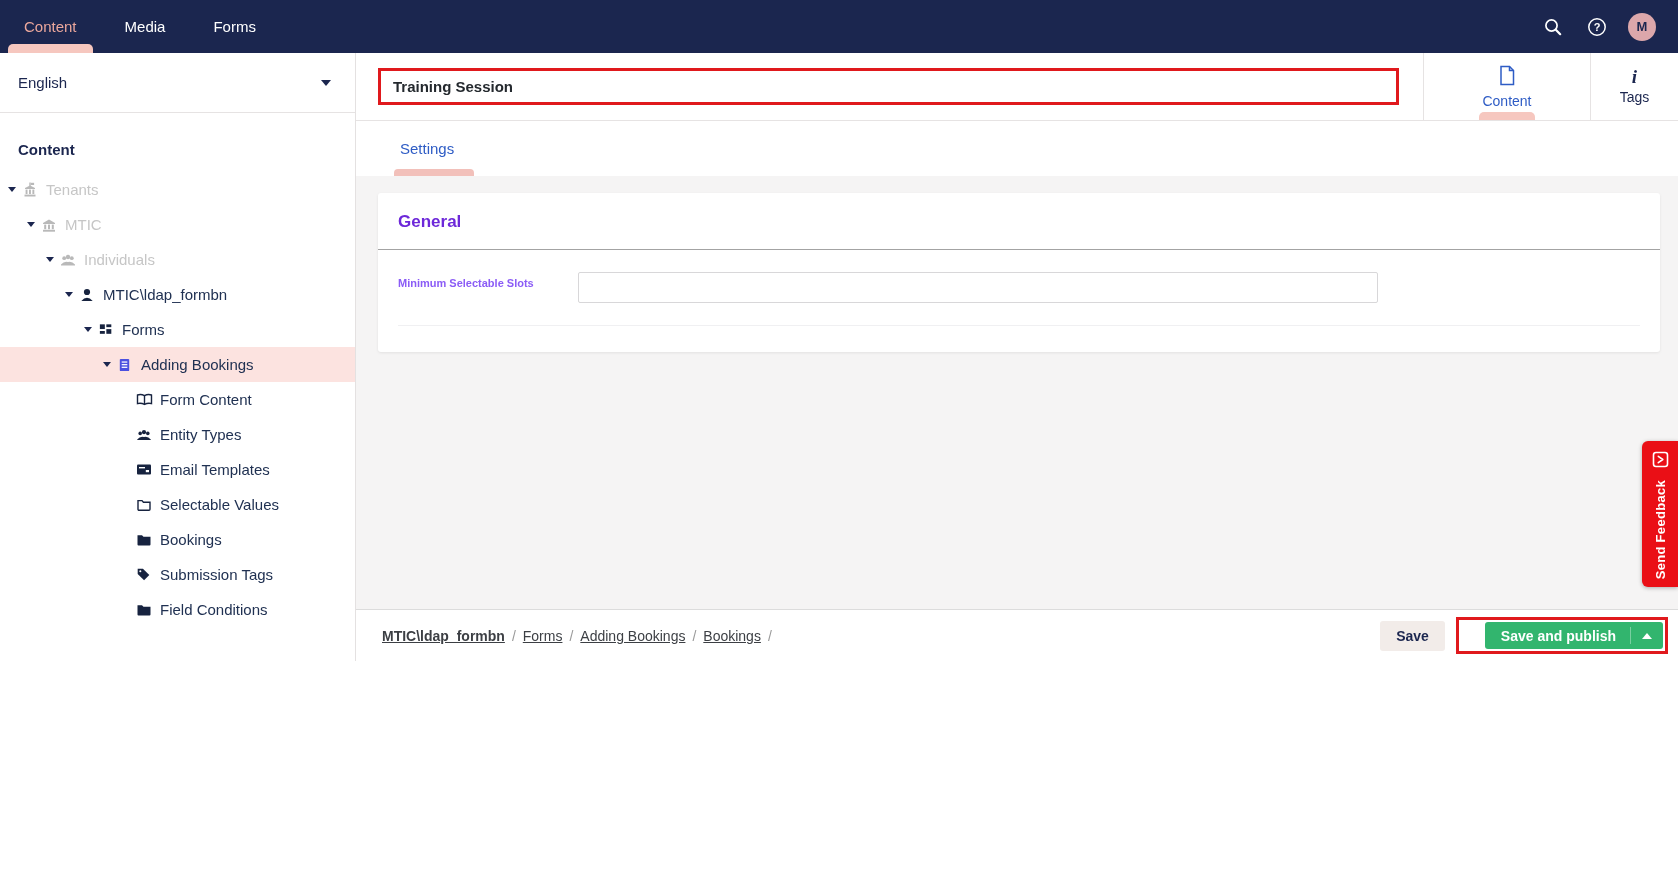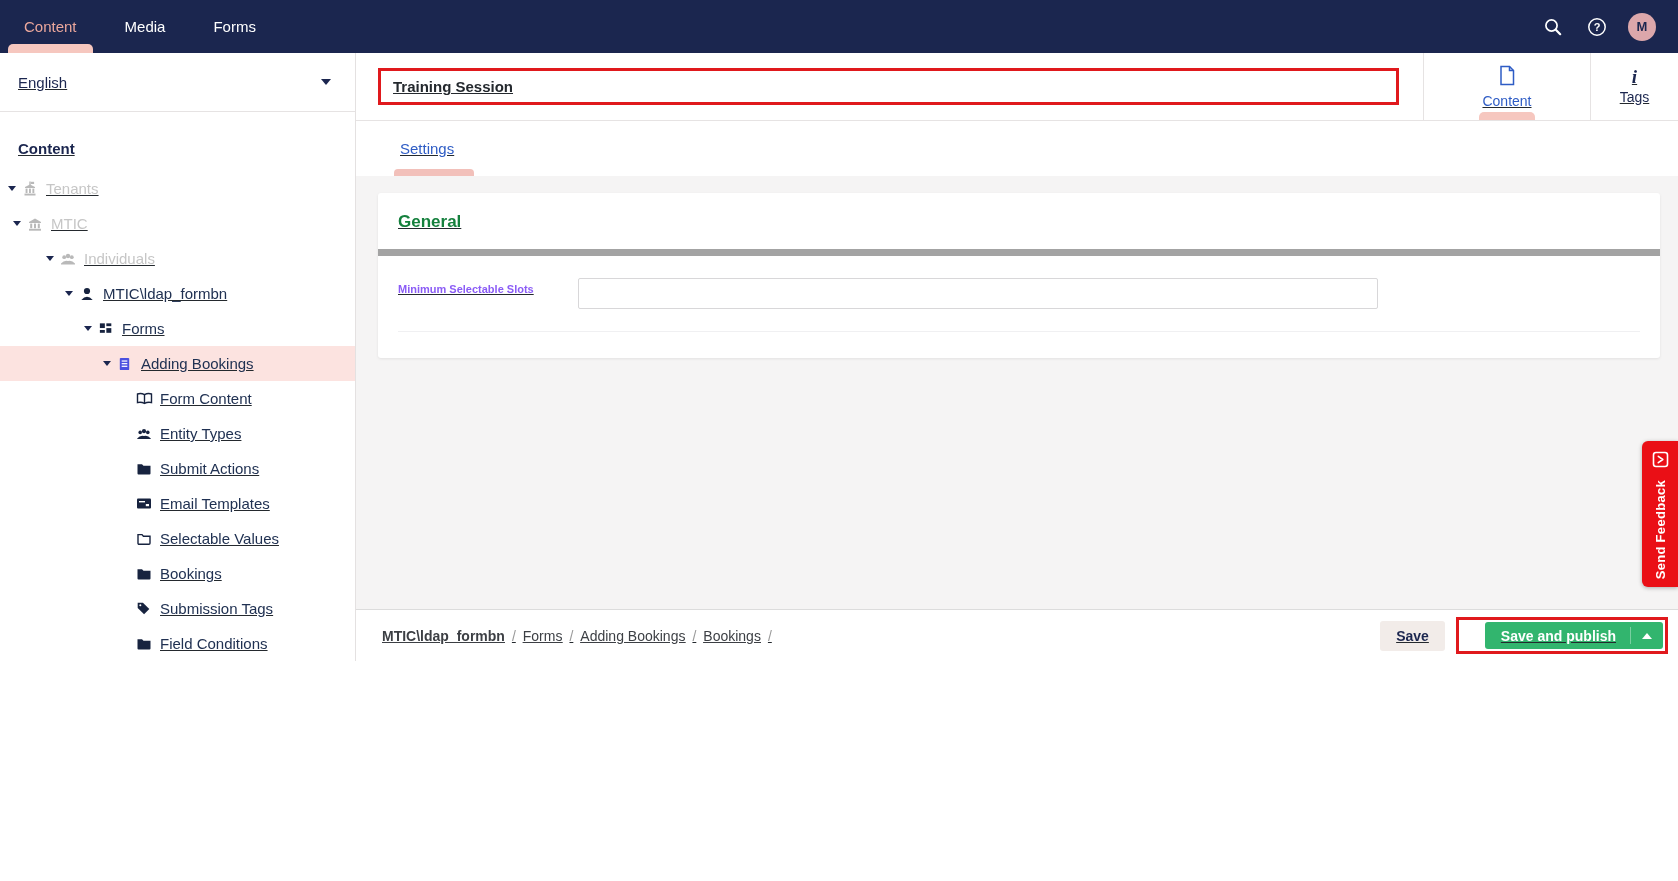--- a/index.html
+++ b/index.html
@@ -10,36 +10,36 @@
   .topnav { height:53px; background:#1b264f; display:flex; align-items:stretch; justify-content:space-between; }
   .topnav-left { display:flex; }
   .nav-tab { position:relative; padding:0 24px; display:flex; align-items:center; font-size:15px; color:#ffffff; cursor:pointer; }
   .nav-tab.active { color:#eba79c; }
   .nav-indicator { position:absolute; left:8px; right:8px; bottom:0; height:9px; background:#f6c7bf; border-radius:5px 5px 0 0; }
   .topnav-right { display:flex; align-items:center; gap:18px; padding-right:22px; }
   .top-icon { width:26px; height:26px; display:flex; align-items:center; justify-content:center; cursor:pointer; }
   .avatar { width:28px; height:28px; border-radius:50%; background:#dca7ab; color:#1b264f; font-size:13px; font-weight:bold; display:flex; align-items:center; justify-content:center; cursor:pointer; }
 
   
-  .main { display:flex; height:608px;text-decoration:underline; }
+  .main { display:flex; height:608px; }
   .sidebar { width:356px; background:#fff; border-right:1px solid #e4e1e1; display:flex; flex-direction:column; }
   .lang-row { height:60px; border-bottom:1px solid #e6e3e3; display:flex; align-items:center; justify-content:space-between; padding:0 24px 0 18px; cursor:pointer; }
   .lang-label { font-size:15px; color:#1b264f; }
   .caret-down { width:0; height:0; border-left:5px solid transparent; border-right:5px solid transparent; border-top:6px solid #1b264f; }
   .section-title { font-size:15px; font-weight:bold; color:#1b264f; padding:28px 0 14px 18px; }
   .tree { flex:1; }
   .trow { height:35px; display:flex; align-items:center; font-size:15px; color:#203152; cursor:pointer; }
   .trow.dim { color:#c6c6c6; }
   .trow.selected { background:#fce3e0; }
   .tcaret { width:14px; display:flex; justify-content:flex-start; flex-shrink:0; }
   .tcaret .caret-sm { width:0; height:0; border-left:4.5px solid transparent; border-right:4.5px solid transparent; border-top:5.5px solid #1b264f; }
   .ticon { width:24px; display:flex; align-items:center; flex-shrink:0; }
   .ticon svg { display:block; }
   .indigo { color:#4b50e0; }
-  .d0{padding-left:8px;} .d1{padding-left:13px;text-align:right;} .d2{padding-left:46px;} .d3{padding-left:65px;}
+  .d0{padding-left:8px;} .d1{padding-left:27px;text-align:right;} .d2{padding-left:46px;} .d3{padding-left:65px;}
   .d4{padding-left:84px;} .d5{padding-left:103px;} .d6{padding-left:136px;}
 
   .right-col { flex:1; display:flex; flex-direction:column; min-width:0; }
 
   
   .ed-header { height:68px; border-bottom:1px solid #e6e3e3; display:flex; align-items:stretch; background:#fff; }
   .title-wrap { flex:1; display:flex; align-items:center; padding:0 0 0 22px; }
   .title-annotation { flex:1; border:3px solid #e0191d; height:37px; display:flex; align-items:center; background:#fff; }
   .title-input { border:none; outline:none; width:100%; font-family:"Liberation Sans",sans-serif; font-size:15px; font-weight:bold; color:#24292e; padding:0 12px; background:transparent; }
   .hdr-tabs { display:flex; margin-left:24px; border-left:1px solid #e6e3e3; }
@@ -50,21 +50,21 @@
   .info-i { font-family:"Liberation Serif", serif; font-style:italic; font-weight:bold; font-size:19px; line-height:16px; color:#1b264f; }
 
   
   .subtab-bar { height:55px; background:#fff; display:flex; align-items:center; padding-left:38px; }
   .subtab { position:relative; height:100%; display:flex; align-items:center; font-size:15px; color:#2e5cc5; cursor:pointer; padding:0 6px; }
   .subtab .pink-ind2 { position:absolute; bottom:0; left:0; right:-14px; height:7px; background:#f2c0ba; border-radius:4px 4px 0 0; }
 
   
   .content-area { flex:1; background:#f5f4f4; padding:17px 18px 0 22px; overflow:hidden; }
   .card { background:#fff; border-radius:3px; box-shadow:0 1px 3px rgba(0,0,0,0.08); width:1282px; }
-  .card-header { padding:19px 20px 17px 20px; font-size:17px; font-weight:bold; color:#15803d; border-bottom:7px solid #a3a3a3; }
+  .card-header { padding:19px 20px 17px 20px; font-size:17px; font-weight:bold; color:#6d28d9; border-bottom:1px solid #a3a3a3; }
   .field-row { display:flex; padding:22px 20px 18px 20px; }
   .field-label { width:180px; font-size:11px; font-weight:bold; color:#8b5cf6; line-height:1.35; padding-top:4px; flex-shrink:0; }
   .field-input { width:800px; height:31px; border:1px solid #d8d7d9; border-radius:2px; font-family:"Liberation Sans",sans-serif; font-size:14px; padding:0 8px; outline:none; color:#24292e; background:#fff; }
   .row-divider { height:1px; background:#f0f0f2; margin:4px 20px 0 20px; }
 
   
   .footer { height:52px; background:#fff; border-top:1px solid #dcdcdc; display:flex; align-items:center; justify-content:space-between; padding:0 10px 0 26px; }
   .breadcrumb { display:flex; align-items:center; gap:7px; font-size:14px; color:#3c3f44; }
   .crumb { text-decoration:underline; color:#3c3f44; cursor:pointer; }
   .crumb.bold { font-weight:bold; }
@@ -232,28 +232,20 @@
           <svg width="16" height="16" viewBox="0 0 16 16" fill="currentColor">
               <circle cx="4.2" cy="6.4" r="1.8"></circle>
               <circle cx="11.8" cy="6.4" r="1.8"></circle>
               <circle cx="8" cy="5.2" r="2.1"></circle>
               <path d="M1.2 12.4 Q4.2 8.9 8 10 Q11.8 8.9 14.8 12.4 V13 H1.2 Z"></path>
             </svg>
         </span>
         <span class="tlabel">Entity Types</span>
       </div>
 
-      <div class="trow d6">
-        <span class="ticon" style="color:#17233f">
-          <svg width="16" height="14" viewBox="0 0 16 14" fill="currentColor">
-              <path d="M1.5 2.2 H6 L7.5 3.8 H14.5 V11.6 A1 1 0 0 1 13.5 12.6 H2.5 A1 1 0 0 1 1.5 11.6 Z"></path>
-            </svg>
-        </span>
-        <span class="tlabel">Submit Actions</span>
-      </div>
 
       <div class="trow d6">
         <span class="ticon" style="color:#17233f">
           <svg width="16" height="13" viewBox="0 0 16 13">
               <rect x="1" y="1.5" width="14" height="10" rx="1" fill="currentColor"></rect>
               <rect x="3" y="4" width="6" height="1.4" fill="#fff"></rect>
               <rect x="9.8" y="7" width="3.2" height="2.2" fill="#fff"></rect>
             </svg>
         </span>
         <span class="tlabel">Email Templates</span>

